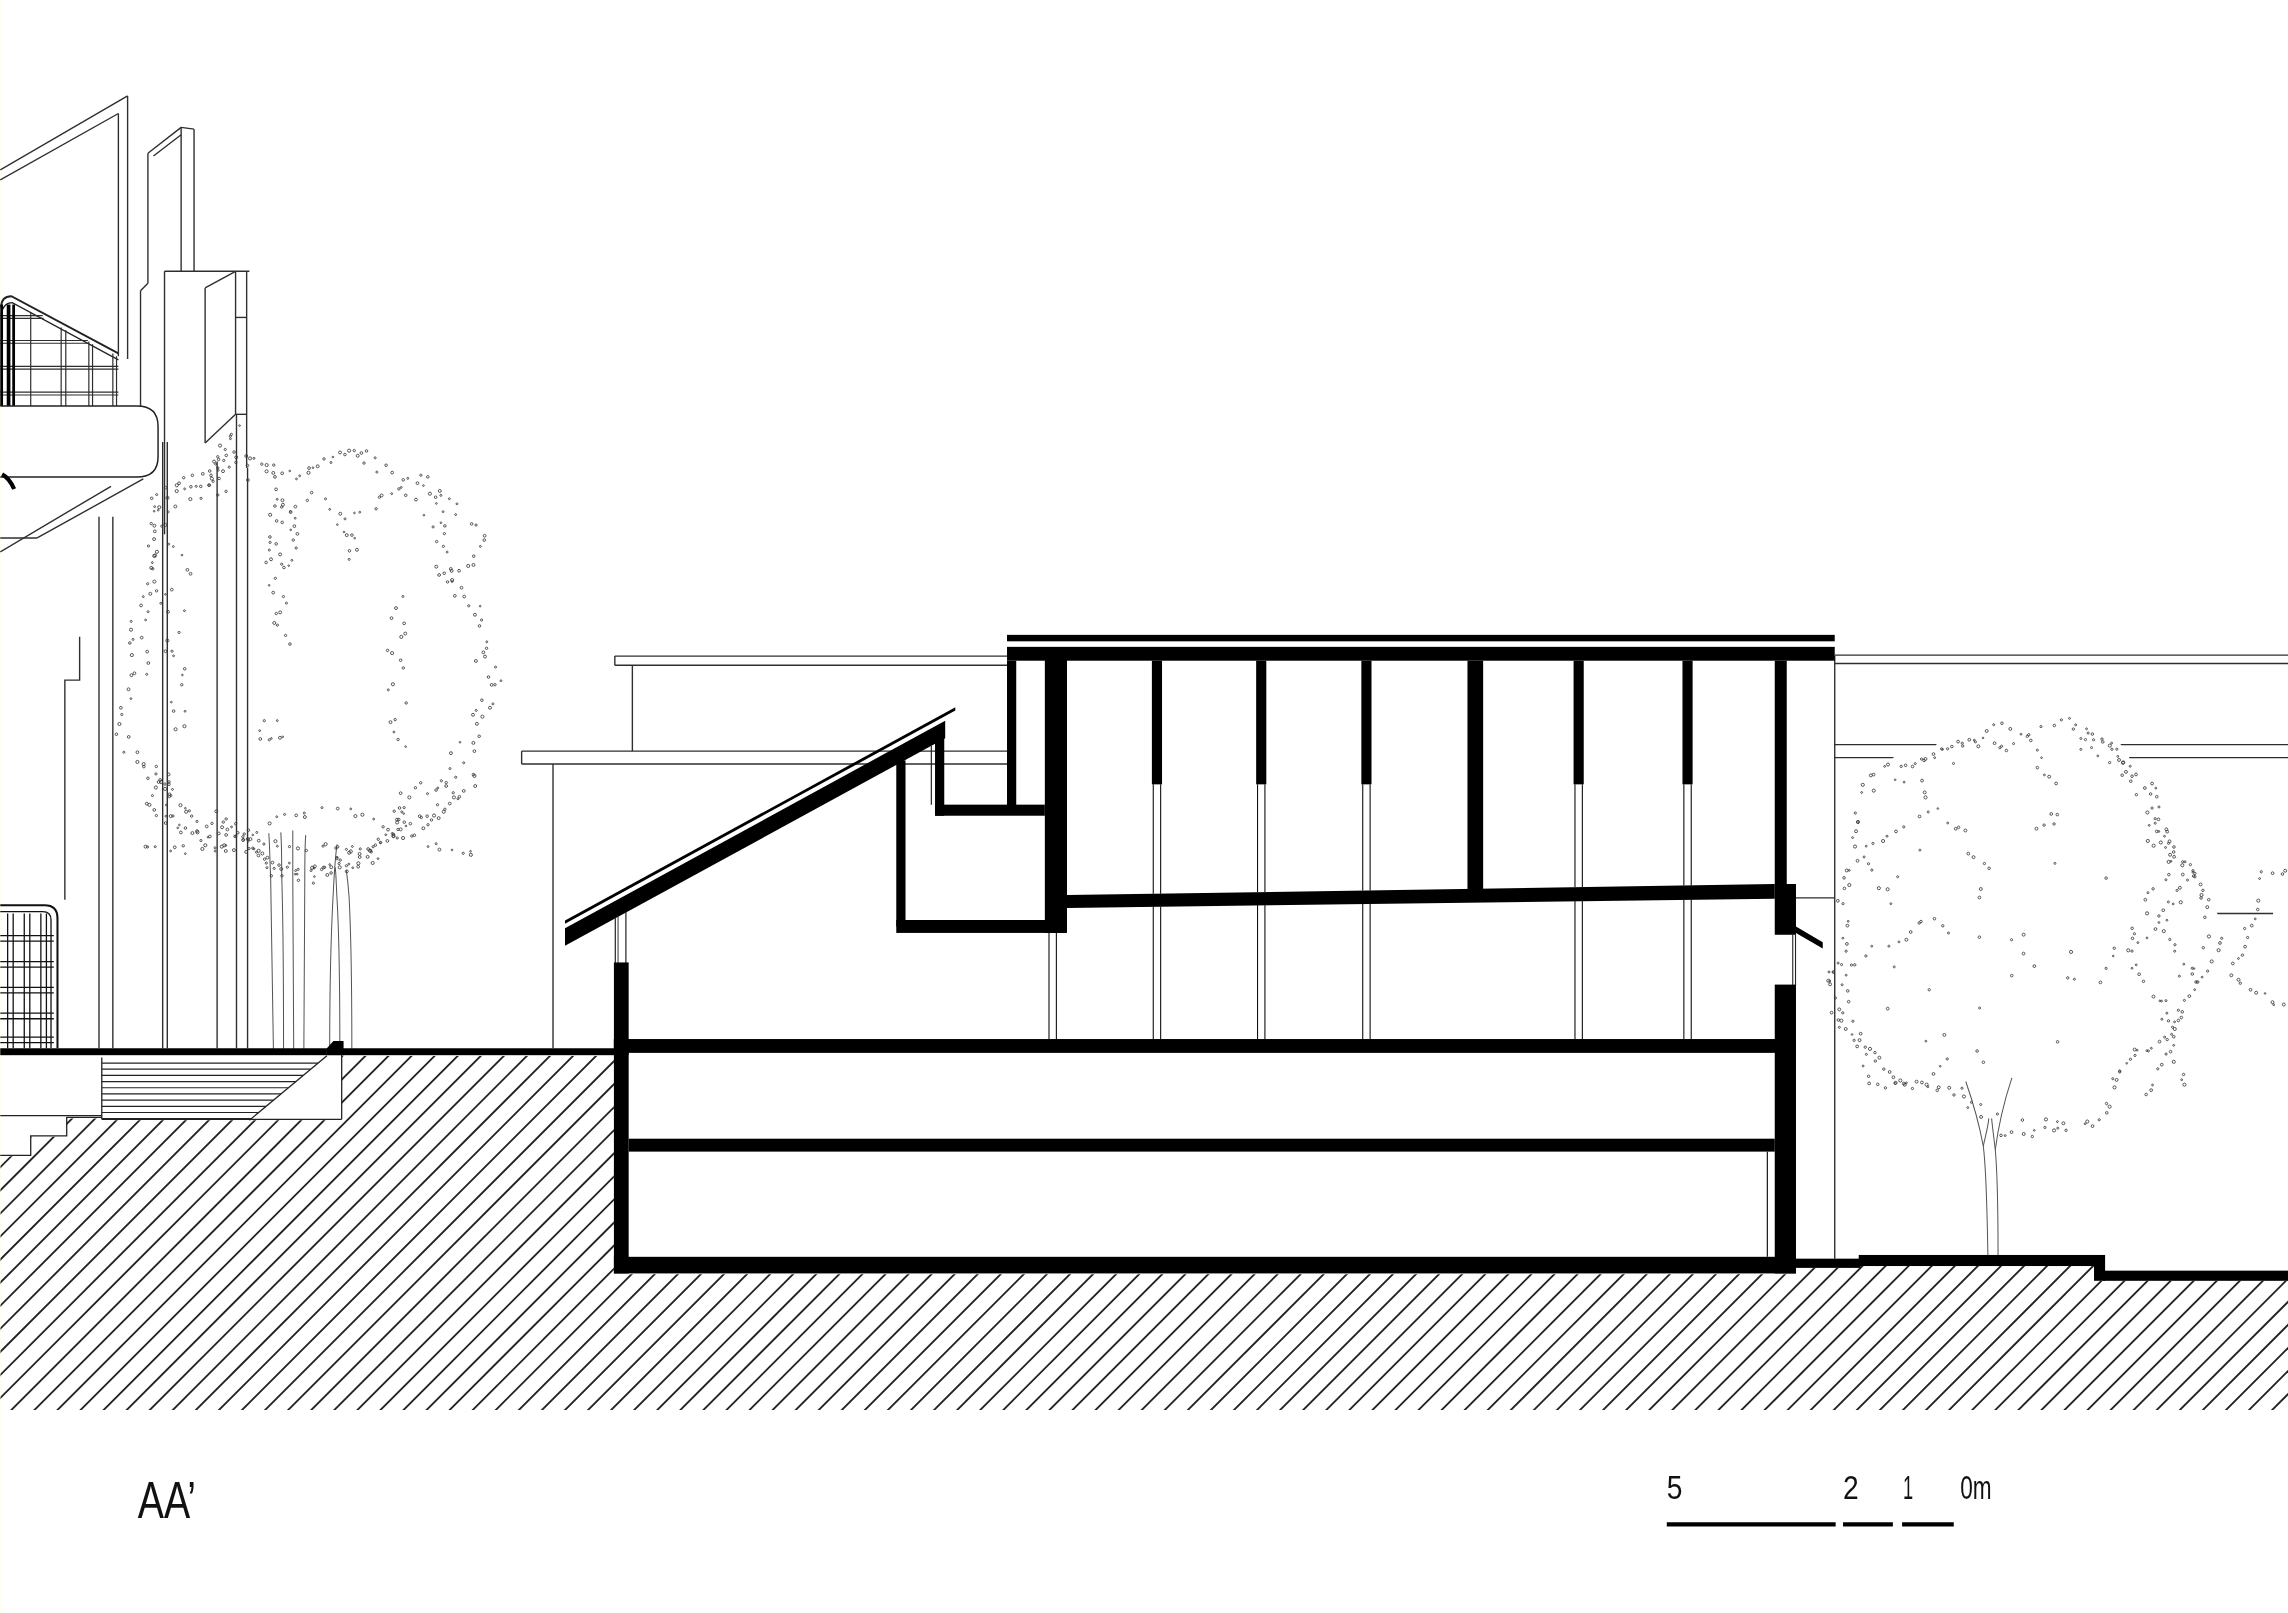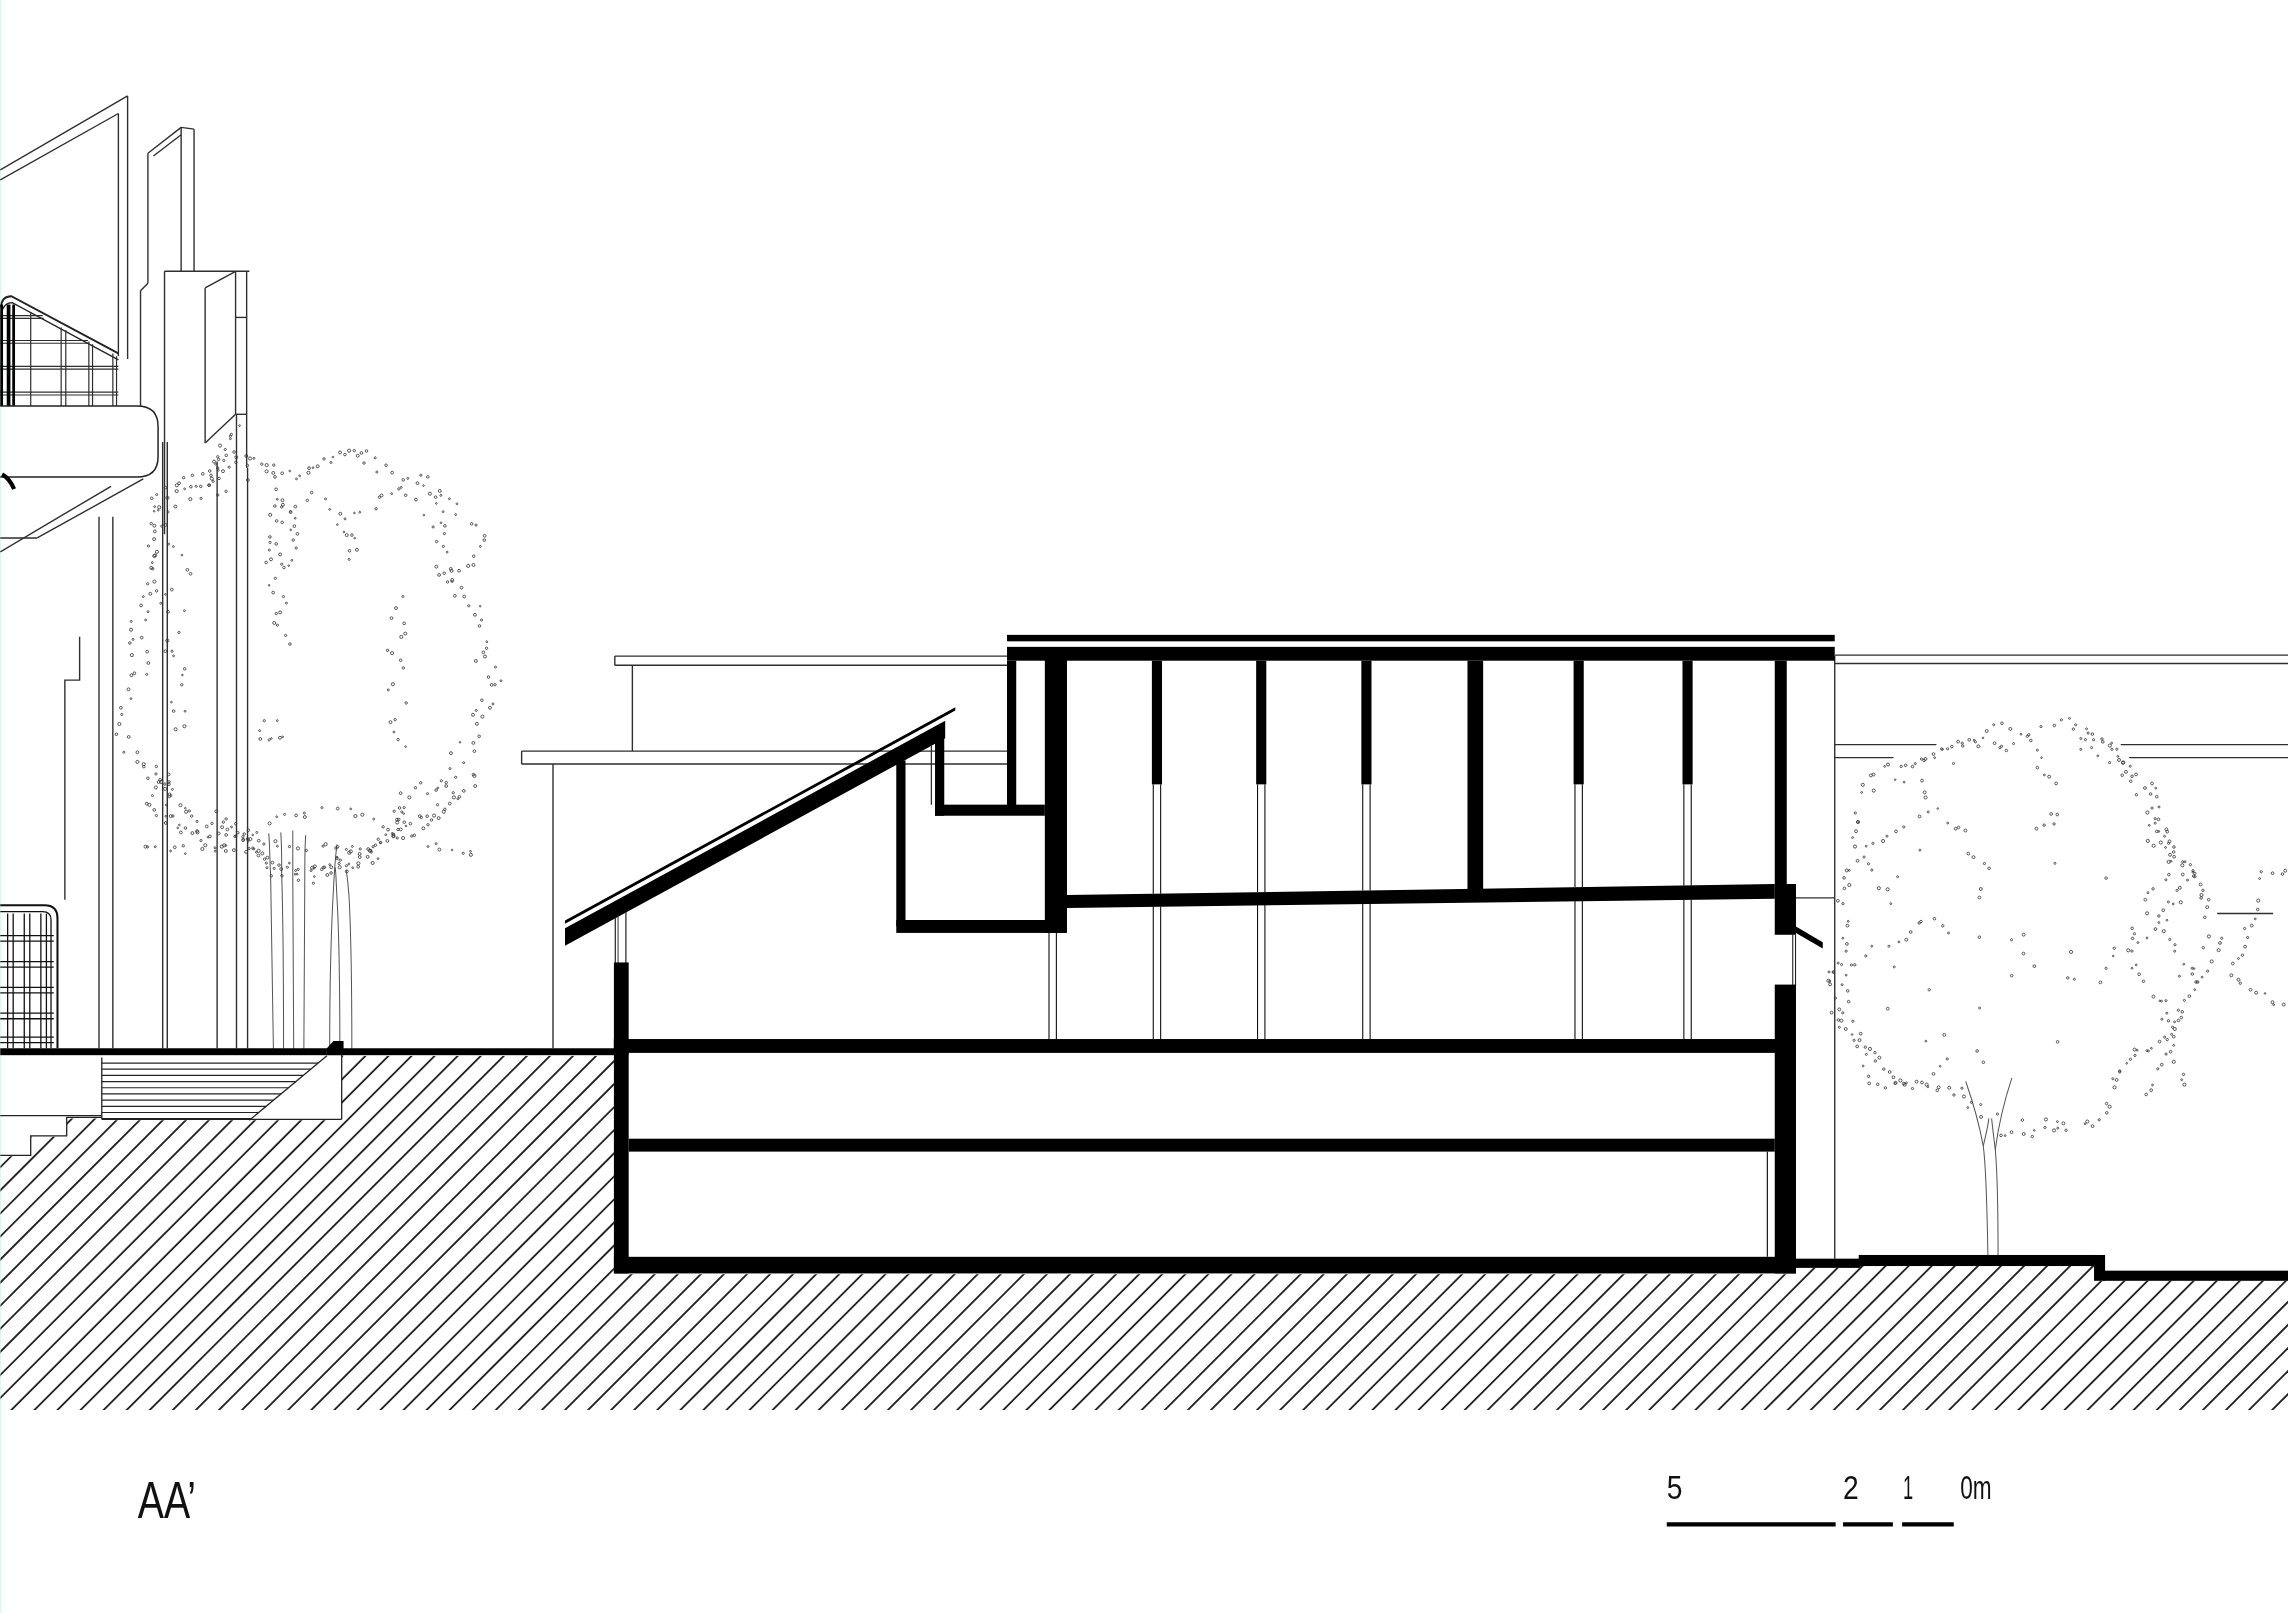--- a/index.html
+++ b/index.html
@@ -1,18 +1,18 @@
 <!DOCTYPE html>
 <html style="font-size:14.8px"><head>
 <meta charset="utf-8">
 <title>Section AA'</title>
 <style>
 html,body{margin:0;padding:0;background:#fff;}
 body{font-family:"Liberation Sans",sans-serif;}
-.page{position:relative;width:2289px;height:1613px;overflow:hidden;background:#5eead4;text-decoration:underline;}
+.page{position:relative;width:2289px;height:1613px;overflow:hidden;background:#fef9c3;text-decoration:underline;}
 </style>
 </head>
 <body>
 <div class="page">
 <svg width="2289" height="1613" viewBox="0 0 2480 1748">
 <rect width="2480" height="1748" fill="#ffffff"></rect>
 <defs>
         <clipPath id="hc">
 <polygon points="0,1253 33,1253 33,1232 72,1232 72,1212 110,1212 110,1214 370,1214 370,1144 665,1144 665,1528 0,1528"></polygon>
 <rect x="665" y="1381" width="1281" height="147"></rect>

